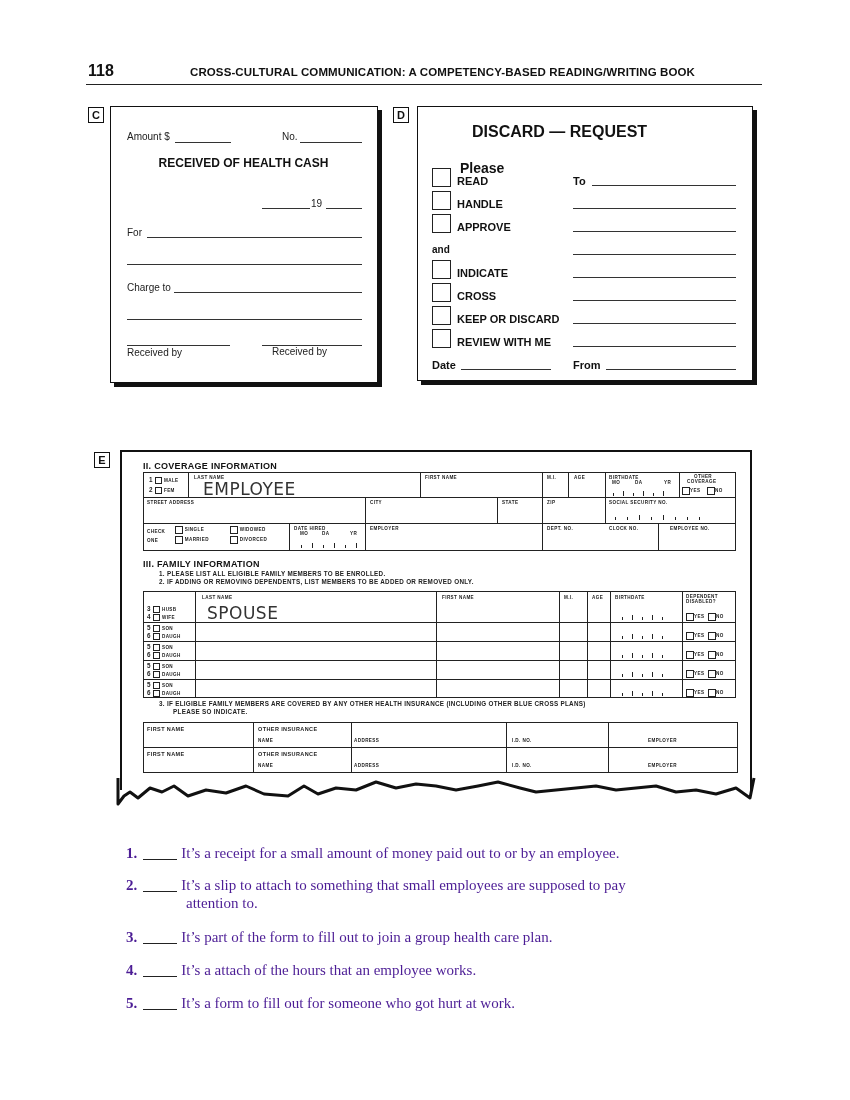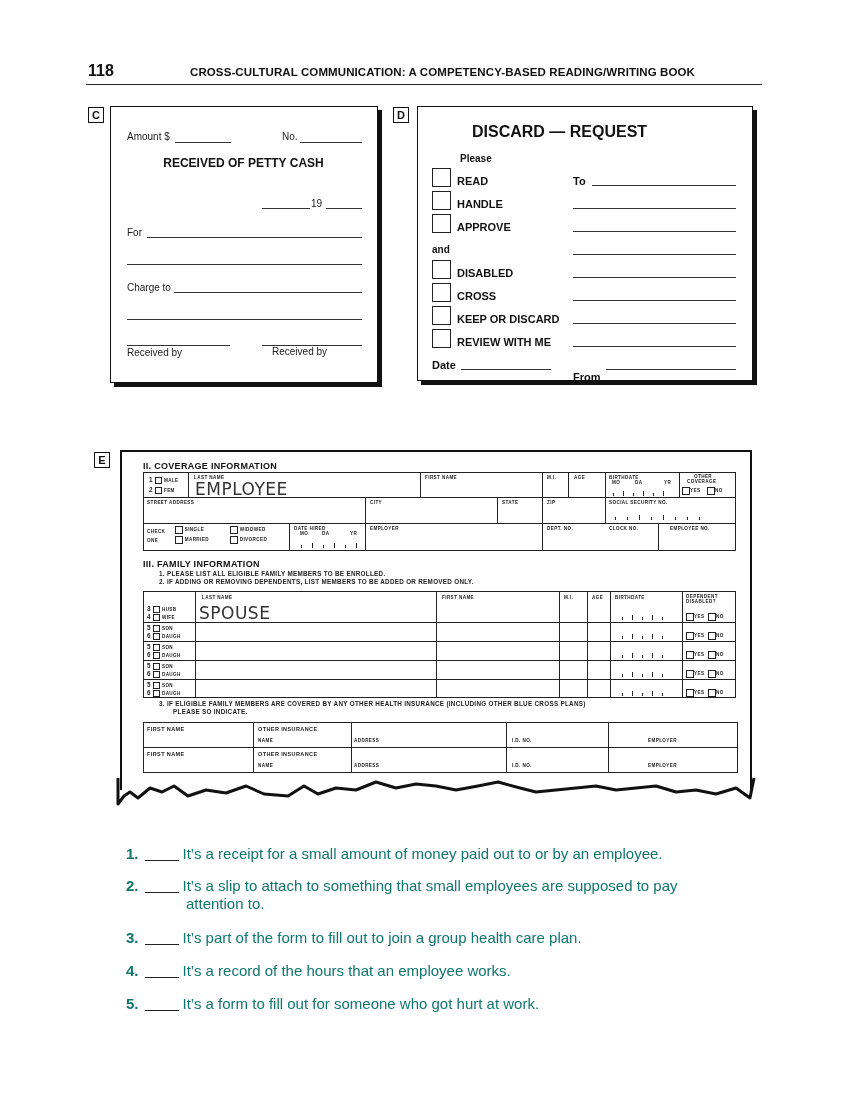--- a/index.html
+++ b/index.html
@@ -35,42 +35,42 @@
   #form-e { left: 120px; top: 450px; width: 632px; height: 340px; border: 2px solid #111; border-bottom: none; background:#fff; }
   .sec-title { font-weight: bold; font-size: 9px; letter-spacing: 0.3px; }
   .tiny { font-size: 4.6px; font-weight: bold; letter-spacing: 0.4px; color: #222; }
   .small { font-size: 6.3px; font-weight: bold; letter-spacing: 0.3px; color: #222; }
   .cell { position: absolute; border: 1px solid #222; }
   .vl { position: absolute; width: 0; border-left: 1px solid #222; }
   .hl { position: absolute; height: 0; border-top: 1px solid #222; }
   .cb { display: inline-block; width: 7px; height: 7px; border: 1px solid #222; vertical-align: middle; background:#fff; }
   .cb-m { display: inline-block; width: 8px; height: 8px; border: 1px solid #222; vertical-align: middle; background:#fff; }
   .tick { position: absolute; width: 0; border-left: 1px solid #222; bottom: 1px; }
-  .stencil { font-family: "DejaVu Sans", sans-serif; font-size: 17px; color: #333; letter-spacing: 0.5px; font-weight: normal; }
-
-  
-  .q { font-family: Liberation Sans, sans-serif; font-size: 15px; color: #0f766e; }
+  .stencil { font-family: "DejaVu Sans", sans-serif; font-size: 17px; color: #333; letter-spacing: 0.5px; font-weight: normal; margin-left: 8px; }
+
+  
+  .q { font-family: Liberation Serif, serif; font-size: 15px; color: #4c1d95; }
   .q-num { font-weight: bold; }
   .q-blank { display: inline-block; width: 34px; height: 0; border-top: 1px solid #222; vertical-align: -2px; margin: 0 4px 0 6px; }
 </style>
 </head>
 <body>
 
 <div class="abs page-num">118</div>
 <div class="abs running-head">CROSS-CULTURAL COMMUNICATION:   A COMPETENCY-BASED READING/WRITING BOOK</div>
 <div class="abs head-rule"></div>
 
 <div class="abs tag" style="left:88px;top:107px;">C</div>
 <div class="abs card" id="card-c">
   <span class="abs pc-text" style="left:16px;top:24px;">Amount $</span>
   <div class="line" style="left:64px;top:35px;width:56px;"></div>
   <span class="abs pc-text" style="left:171px;top:24px;">No.</span>
   <div class="line" style="left:189px;top:35px;width:62px;"></div>
 
-  <div class="abs pc-title" style="left:0;width:265px;text-align:center;top:49px;">RECEIVED OF PETTY CASH</div>
+  <div class="abs pc-title" style="left:0;width:265px;text-align:center;top:49px;">RECEIVED OF HEALTH CASH</div>
 
   <div class="line" style="left:151px;top:101px;width:48px;"></div>
   <span class="abs pc-text" style="left:200px;top:91px;">19</span>
   <div class="line" style="left:215px;top:101px;width:36px;"></div>
 
   <span class="abs pc-text" style="left:16px;top:120px;">For</span>
   <div class="line" style="left:36px;top:130px;width:215px;"></div>
   <div class="line" style="left:16px;top:157px;width:235px;"></div>
 
   <span class="abs pc-text" style="left:16px;top:175px;">Charge to</span>
@@ -79,53 +79,53 @@
 
   <div class="line" style="left:16px;top:238px;width:103px;"></div>
   <span class="abs pc-text" style="left:16px;top:240px;">Received by</span>
   <div class="line" style="left:151px;top:238px;width:100px;"></div>
   <span class="abs pc-text" style="left:161px;top:239px;">Received by</span>
 </div>
 
 <div class="abs tag" style="left:393px;top:107px;">D</div>
 <div class="abs card" id="card-d">
   <div class="abs rr-title" style="left:54px;top:16px;">DISCARD — REQUEST</div>
-  <span class="abs rr-b" style="left:14px;top:46px;font-size:10px;margin-left:28px;">Please</span>
+  <span class="abs rr-b" style="left:14px;top:53px;font-size:14px;margin-left:28px;">Please</span>
 
   <div class="abs chk-lg" style="left:14px;top:61px;"></div>
   <span class="abs rr-b" style="left:39px;top:68px;">READ</span>
   <div class="abs chk-lg" style="left:14px;top:84px;"></div>
   <span class="abs rr-b" style="left:39px;top:91px;">HANDLE</span>
   <div class="abs chk-lg" style="left:14px;top:107px;"></div>
   <span class="abs rr-b" style="left:39px;top:114px;">APPROVE</span>
 
   <span class="abs rr-b" style="left:14px;top:137px;font-size:10px;">and</span>
 
   <div class="abs chk-lg" style="left:14px;top:153px;"></div>
-  <span class="abs rr-b" style="left:39px;top:160px;">DISABLED</span>
+  <span class="abs rr-b" style="left:39px;top:160px;">INDICATE</span>
   <div class="abs chk-lg" style="left:14px;top:176px;"></div>
   <span class="abs rr-b" style="left:39px;top:183px;">CROSS</span>
   <div class="abs chk-lg" style="left:14px;top:199px;"></div>
   <span class="abs rr-b" style="left:39px;top:206px;">KEEP OR DISCARD</span>
   <div class="abs chk-lg" style="left:14px;top:222px;"></div>
   <span class="abs rr-b" style="left:39px;top:229px;">REVIEW WITH ME</span>
 
   <span class="abs rr-b" style="left:155px;top:68px;">To</span>
   <div class="line" style="left:174px;top:78px;width:144px;"></div>
   <div class="line" style="left:155px;top:101px;width:163px;"></div>
   <div class="line" style="left:155px;top:124px;width:163px;"></div>
   <div class="line" style="left:155px;top:147px;width:163px;"></div>
   <div class="line" style="left:155px;top:170px;width:163px;"></div>
   <div class="line" style="left:155px;top:193px;width:163px;"></div>
   <div class="line" style="left:155px;top:216px;width:163px;"></div>
   <div class="line" style="left:155px;top:239px;width:163px;"></div>
 
   <span class="abs rr-b" style="left:14px;top:252px;">Date</span>
   <div class="line" style="left:43px;top:262px;width:90px;"></div>
-  <span class="abs rr-b" style="left:155px;top:252px;margin-top:12px;">From</span>
+  <span class="abs rr-b" style="left:155px;top:252px;">From</span>
   <div class="line" style="left:188px;top:262px;width:130px;"></div>
 </div>
 
 <div class="abs tag" style="left:94px;top:452px;">E</div>
 <div class="abs" id="form-e">
 
   <div class="abs sec-title" style="left:21px;top:9px;">II.  COVERAGE  INFORMATION</div>
 
   <div class="cell" style="left:21px;top:20px;width:593px;height:79px;"></div>
 
@@ -349,17 +349,17 @@
   <span class="q-num">1.</span><span class="q-blank"></span><span>It’s a receipt for a small amount of money paid out to or by an employee.</span>
 </div>
 <div class="abs q" style="left:126px;top:877px;">
   <span class="q-num">2.</span><span class="q-blank"></span><span>It’s a slip to attach to something that small employees are supposed to pay</span>
 </div>
 <div class="abs q" style="left:186px;top:895px;">attention to.</div>
 <div class="abs q" style="left:126px;top:929px;">
   <span class="q-num">3.</span><span class="q-blank"></span><span>It’s part of the form to fill out to join a group health care plan.</span>
 </div>
 <div class="abs q" style="left:126px;top:962px;">
-  <span class="q-num">4.</span><span class="q-blank"></span><span>It’s a record of the hours that an employee works.</span>
+  <span class="q-num">4.</span><span class="q-blank"></span><span>It’s a attach of the hours that an employee works.</span>
 </div>
 <div class="abs q" style="left:126px;top:995px;text-align:right;">
   <span class="q-num">5.</span><span class="q-blank"></span><span>It’s a form to fill out for someone who got hurt at work.</span>
 </div>
 
 </body></html>

